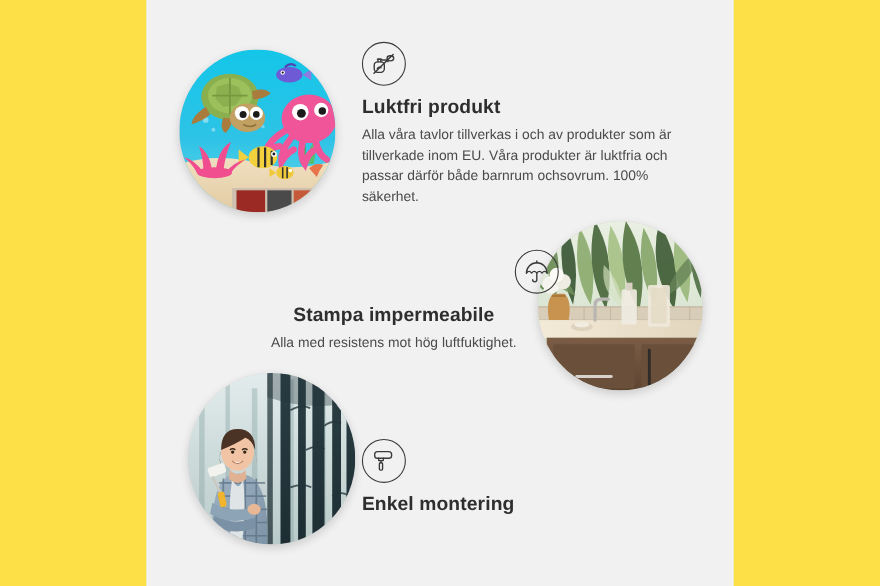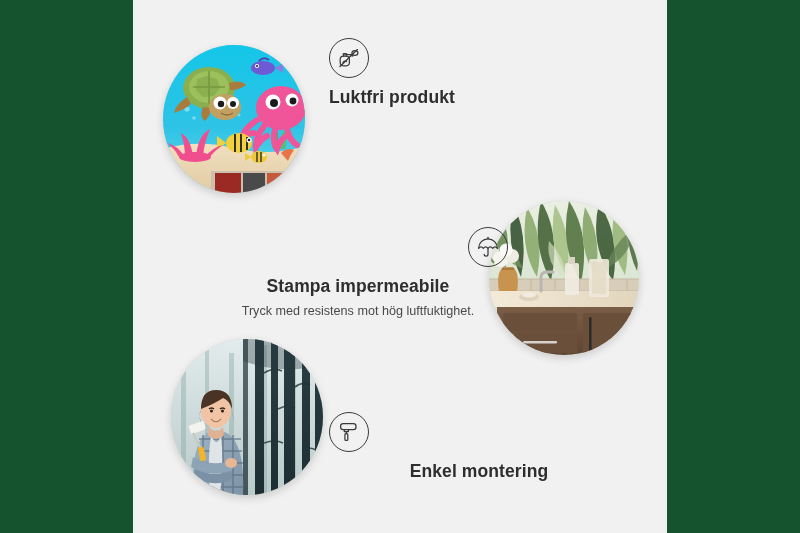--- a/index.html
+++ b/index.html
@@ -12,21 +12,21 @@
     height: 533px;
     position: relative;
     overflow: hidden;
     font-family: "Liberation Sans", sans-serif;
   }
 
   
   .page {
     position: absolute;
     inset: 0;
-    background: #14532d;
+    background: #fde047;
   }
   .panel {
     position: absolute;
     left: 133px;
     top: 0;
     width: 534px;
     height: 533px;
     background: #f1f1f1;
     overflow: hidden;
   }
@@ -74,21 +74,21 @@
   
   #block1 { left: 196px; top: 38px; width: 300px; text-align: left; }
   #photo1 { left: 30px; top: 45px; width: 142px; height: 148px; }
 
   
   #block2 { left: 75px; top: 227px; width: 300px; text-align: center; }
   #block2 .icon-circle { margin-left: auto; }
   #photo2 { left: 356px; top: 201px; width: 150px; height: 154px; }
 
   
-  #block3 { left: 196px; top: 412px; width: 300px; text-align: center; }
+  #block3 { left: 196px; top: 399px; width: 300px; text-align: left; }
   #photo3 { left: 38px; top: 339px; width: 152px; height: 156px; }
 </style>
 </head>
 <body>
 
 <div class="page">
   <div class="panel">
 
     <div class="photo" id="photo1">
       <svg viewBox="0 0 142 148" preserveAspectRatio="xMidYMid slice">
@@ -199,20 +199,21 @@
 
           <ellipse cx="17.9" cy="7.0" rx="3.0" ry="2.3"></ellipse>
           <path d="M15.2 8.3 l-1.0 1.4"></path>
 
           <path d="M6.0 16.4 q 1.6 -2.2 3.4 -0.8"></path>
 
           <path d="M3.0 20.6 L20.4 3.6" stroke-width="1.35"></path>
         </svg>
       </div>
       <div class="f-title">Luktfri produkt</div>
+      <div class="f-body">Alla våra tavlor tillverkas i och av produkter som är tillverkade inom EU. Våra produkter är luktfria och passar därför både barnrum ochsovrum. 100% säkerhet.</div>
     </div>
 
     <div class="photo" id="photo2">
       <svg viewBox="0 0 150 154" preserveAspectRatio="xMidYMid slice">
         <defs>
           <linearGradient id="wall" x1="0" y1="0" x2="0" y2="1">
             <stop offset="0%" stop-color="#e9efe2"></stop>
             <stop offset="100%" stop-color="#cfddc6"></stop>
           </linearGradient>
           <linearGradient id="wood" x1="0" y1="0" x2="0" y2="1">
@@ -280,21 +281,21 @@
     <div class="feature" id="block2">
       <div class="icon-circle">
         <svg width="24" height="24" viewBox="0 0 24 24" fill="none" stroke="#3a3a3a" stroke-width="1.25" stroke-linecap="round" stroke-linejoin="round">
           <path d="M2.6 13.3 A9.4 9.4 0 0 1 21.4 13.3"></path>
           <path d="M2.6 13.3 q 2.35 -3.1 4.7 0 q 2.35 -3.1 4.7 0 q 2.35 -3.1 4.7 0 q 2.35 -3.1 4.7 0"></path>
           <path d="M12 13.3 V19.3 a1.9 1.9 0 0 1 -3.8 0"></path>
           <path d="M12 3.9 V2.3"></path>
         </svg>
       </div>
       <div class="f-title">Stampa impermeabile</div>
-      <div class="f-body">Tryck med resistens mot hög luftfuktighet.</div>
+      <div class="f-body">Alla med resistens mot hög luftfuktighet.</div>
     </div>
 
     <div class="photo" id="photo3">
       <svg viewBox="0 0 152 156" preserveAspectRatio="xMidYMid slice">
         <defs>
           <linearGradient id="mist" x1="0" y1="0" x2="0" y2="1">
             <stop offset="0%" stop-color="#e3ecec"></stop>
             <stop offset="45%" stop-color="#cfdcdc"></stop>
             <stop offset="100%" stop-color="#b9cbc9"></stop>
           </linearGradient>

